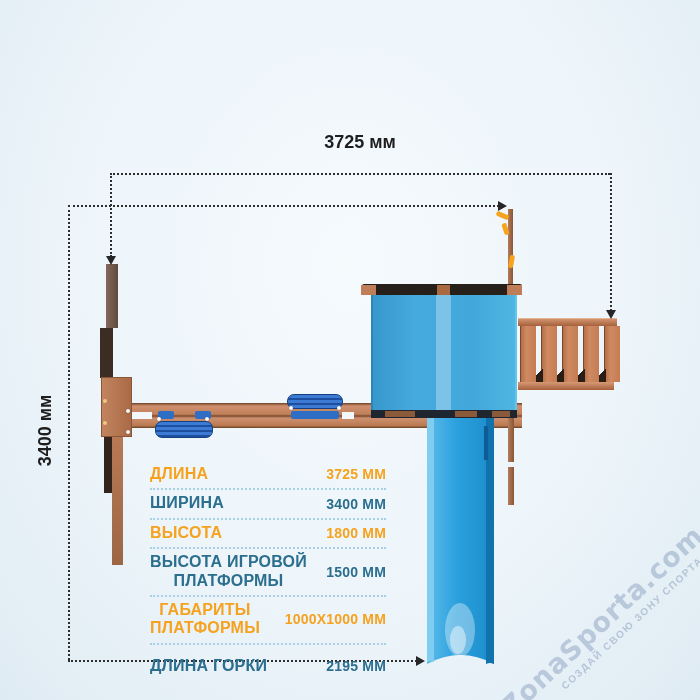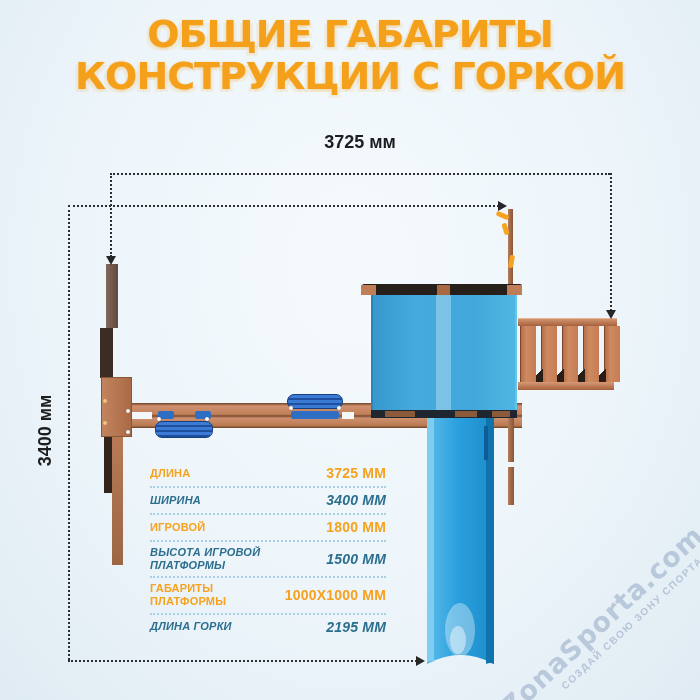--- a/index.html
+++ b/index.html
@@ -73,41 +73,37 @@
   .flag{position:absolute;background:#f6a41f;border-radius:2px;z-index:3;}
   
   #slide-post-1{left:508px;top:414px;width:6px;height:48px;background:linear-gradient(90deg,#b57b58,#8a5638);z-index:2;}
   #slide-post-2{left:508px;top:467px;width:6px;height:38px;background:linear-gradient(90deg,#b57b58,#8a5638);z-index:2;}
   
   #slide{left:427px;top:418px;z-index:3;}
   
   #spec-table{position:absolute;left:150px;top:461px;width:236px;z-index:6;}
   .spec-row{display:flex;justify-content:space-between;align-items:center;
     padding:4px 0 5px 0;border-bottom:2px dotted #a9cfe4;}
-  .spec-row:last-child{border-bottom:none;}
-  .spec-label{font-weight:bold;font-size:11px;letter-spacing:.2px;line-height:1.15;white-space:pre-line;}
+  .spec-row:last-child{border-bottom:none;margin-top:8px;}
+  .spec-label{font-weight:bold;font-size:16px;letter-spacing:.2px;line-height:1.15;white-space:pre-line;text-align:center;}
   .spec-value{font-weight:bold;font-size:14px;letter-spacing:.2px;text-align:right;white-space:nowrap;}
   .row-orange .spec-label,.row-orange .spec-value{color:#f6a21e;}
-  .row-teal .spec-label,.row-teal .spec-value{color:#2b6e8e;font-style:italic;}
+  .row-teal .spec-label,.row-teal .spec-value{color:#2b6e8e;}
   
   #watermark{position:absolute;left:468px;top:588px;width:310px;z-index:7;
     transform:rotate(-43deg);transform-origin:center center;}
   #wm-brand{font-size:27px;font-weight:600;color:rgba(148,168,196,.55);letter-spacing:1px;
     font-family:"DejaVu Sans", sans-serif;}
   #wm-tagline{font-size:10px;font-weight:bold;color:rgba(148,168,196,.6);letter-spacing:1.6px;margin-left:58px;margin-top:1px;}
 </style>
 </head>
 <body>
 
 <div id="canvas">
 
-  <div class="title">
-    <span class="l1">ОБЩИЕ ГАБАРИТЫ</span>
-    <span class="l2">КОНСТРУКЦИИ С ГОРКОЙ</span>
-  </div>
 
   <div class="dim-label" id="dim-top-label">3725 мм</div>
   <div class="dim-label" id="dim-left-label">3400 мм</div>
 
   <div class="dl h" style="left:110px;top:173px;width:500px;"></div>
   <div class="dl v" style="left:110px;top:173px;height:84px;"></div>
   <div class="arrow down" style="left:106px;top:256px;"></div>
   <div class="dl v" style="left:610px;top:173px;height:138px;"></div>
   <div class="arrow down" style="left:606px;top:310px;"></div>
 
@@ -194,21 +190,21 @@
   <div id="spec-table">
     <div class="spec-row row-orange">
       <span class="spec-label">ДЛИНА</span>
       <span class="spec-value">3725 ММ</span>
     </div>
     <div class="spec-row row-teal">
       <span class="spec-label">ШИРИНА</span>
       <span class="spec-value">3400 ММ</span>
     </div>
     <div class="spec-row row-orange">
-      <span class="spec-label">ИГРОВОЙ</span>
+      <span class="spec-label">ВЫСОТА</span>
       <span class="spec-value">1800 ММ</span>
     </div>
     <div class="spec-row row-teal">
       <span class="spec-label">ВЫСОТА ИГРОВОЙ
 ПЛАТФОРМЫ</span>
       <span class="spec-value">1500 ММ</span>
     </div>
     <div class="spec-row row-orange">
       <span class="spec-label">ГАБАРИТЫ
 ПЛАТФОРМЫ</span>

